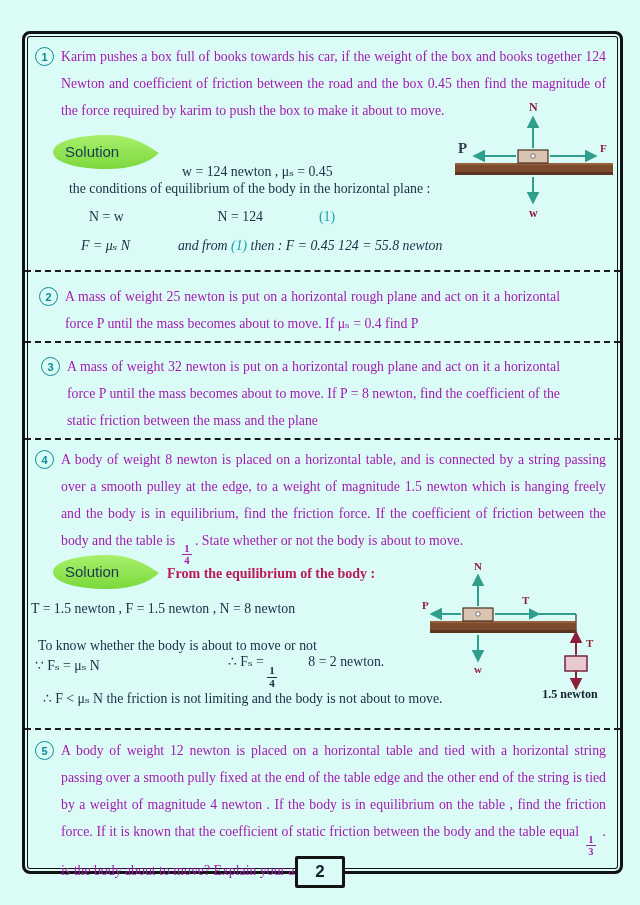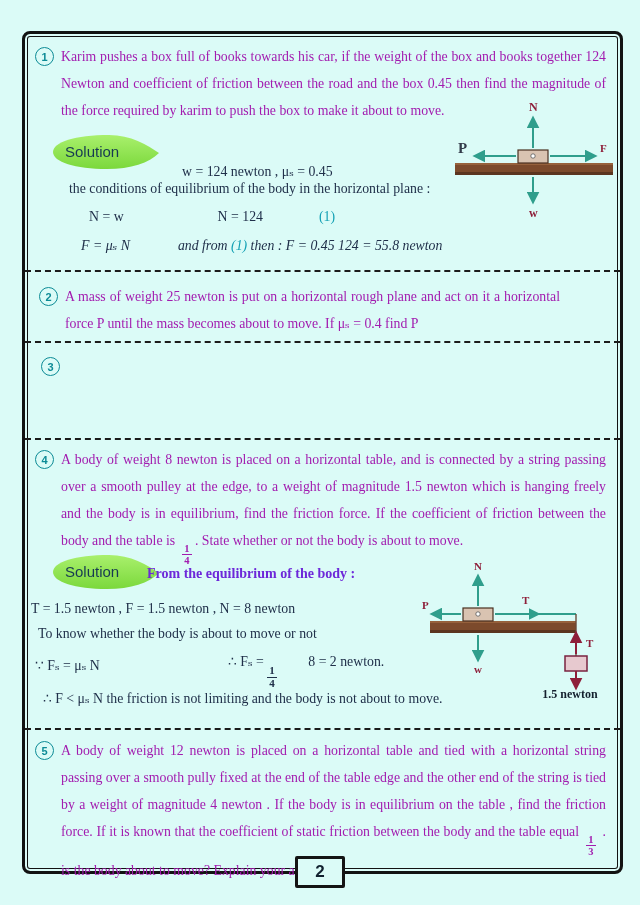--- a/index.html
+++ b/index.html
@@ -31,21 +31,21 @@
     border:1.7px solid #0c8b96; border-radius:50%;
     color:#0c8b96; font-weight:bold; font-size:11px;
     font-family:"Liberation Sans","DejaVu Sans",sans-serif;
     display:flex; align-items:center; justify-content:center;
   }
   .qtext {
     font-size:13.8px; line-height:27px; text-align:justify;
     color:#a21caf; flex:1 1 auto;
   }
   .eq { position:absolute; font-size:13.8px; white-space:nowrap; color:#20304a; }
-  .bold { font-weight:bold; color:#6d28d9; }
+  .bold { font-weight:bold; color:#be185d;margin-left:20px; }
   .ref { color:#12a0b4; }
   .frac {
     display:inline-flex; flex-direction:column; align-items:center;
     vertical-align:-7px; line-height:1.05; font-size:10.5px; font-weight:bold;
     margin:0 3px;
   }
   .frac .fnum { border-bottom:1.3px solid currentColor; padding:0 2.5px; }
   .leaf { position:absolute; width:114px; height:38px; }
   .leaf svg { position:absolute; left:0; top:0; }
   .diagram { position:absolute; }
@@ -128,20 +128,21 @@
       <span class="qnum">2</span>
       <p class="qtext">A mass of weight 25 newton is put on a horizontal rough plane and act on it a horizontal force P until the mass becomes about to move. If μₛ = 0.4 find P</p>
     </div>
   </div>
 
   <div class="sep"></div>
 
   <div class="sec sec3">
     <div class="qrow" style="padding-top:10px; padding-left:14px; padding-right:60px;">
       <span class="qnum">3</span>
+      <p class="qtext">A mass of weight 32 newton is put on a horizontal rough plane and act on it a horizontal force P until the mass becomes about to move. If P = 8 newton, find the coefficient of the static friction between the mass and the plane</p>
     </div>
   </div>
 
   <div class="sep"></div>
 
   <div class="sec sec4">
     <div class="qrow" style="padding-top:6px;">
       <span class="qnum">4</span>
       <p class="qtext"><span>A body of weight 8 newton is placed on a horizontal table, and is connected by a string passing over a smooth pulley at the edge, to a weight of magnitude 1.5 newton which is hanging freely and the body is in equilibrium, find the friction force. If the coefficient of friction between the body and the table is</span> <span class="frac">
             <span class="fnum">1</span>
@@ -157,21 +158,21 @@
               <stop offset="1" stop-color="#7bd83c"></stop>
           </linearGradient>
         </defs>
         <path d="M62 2 C 28 2 6 9 6 19 C 6 29 28 36 60 36 C 84 36 102 30 112 20 C 100 12 84 2 62 2 Z" fill="url(#lg4)"></path>
         <text x="18" y="24" font-size="15" fill="#173a52" font-family="Liberation Sans, DejaVu Sans, sans-serif">Solution</text>
       </svg>
     </div>
 
     <div class="eq bold" style="left:122px; top:126px; font-size:14px;">From the equilibrium of the body :</div>
     <div class="eq" style="left:6px; top:161px;">T = 1.5 newton ,   F = 1.5 newton ,   N = 8 newton</div>
-    <div class="eq" style="left:13px; top:186px;">To know whether the body is about to move or not</div>
+    <div class="eq" style="left:13px; top:198px;">To know whether the body is about to move or not</div>
 
     <div class="eq" style="left:10px; top:217px;">∵ Fₛ = μₛ N</div>
     <div class="eq" style="left:203px; top:213px;">
       <span>∴  Fₛ =</span><span class="frac" style="font-size:11px; vertical-align:-8px;">
           <span class="fnum">1</span>
           <span class="fden">4</span>
         </span><span style="margin-left:28px;text-align:center;">8  =  2 newton.</span>
     </div>
 
     <div class="eq" style="left:18px; top:250px;">∴ F &lt; μₛ N the friction is not limiting and the body is not about to move.</div>

